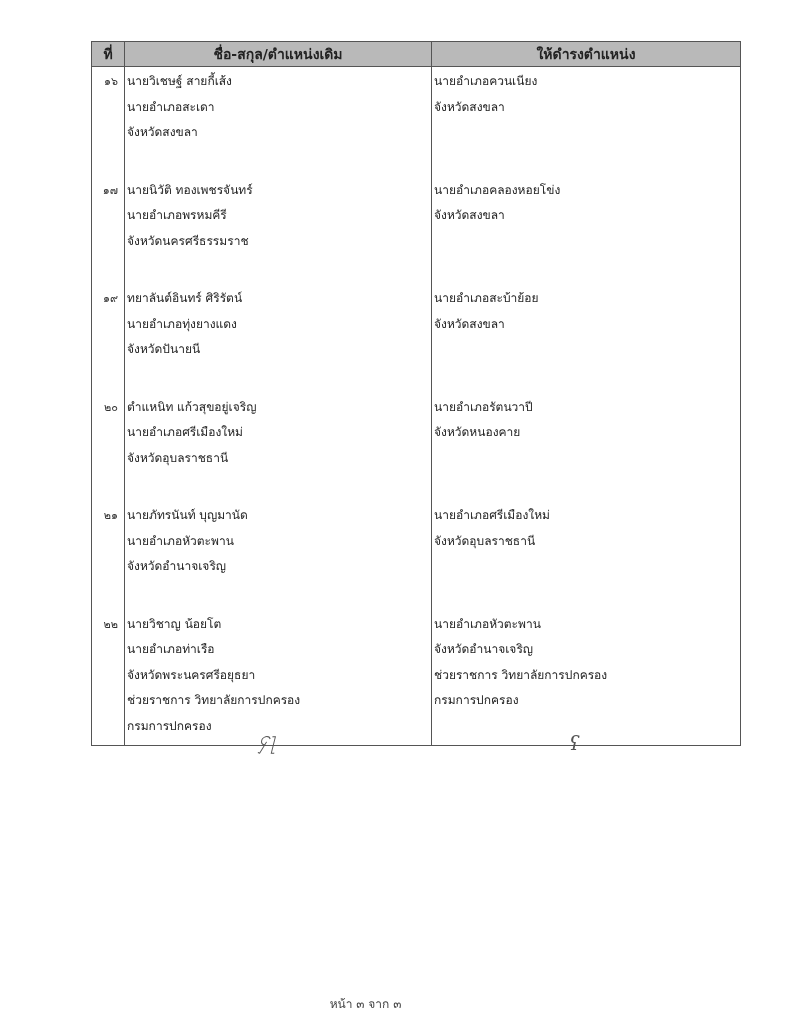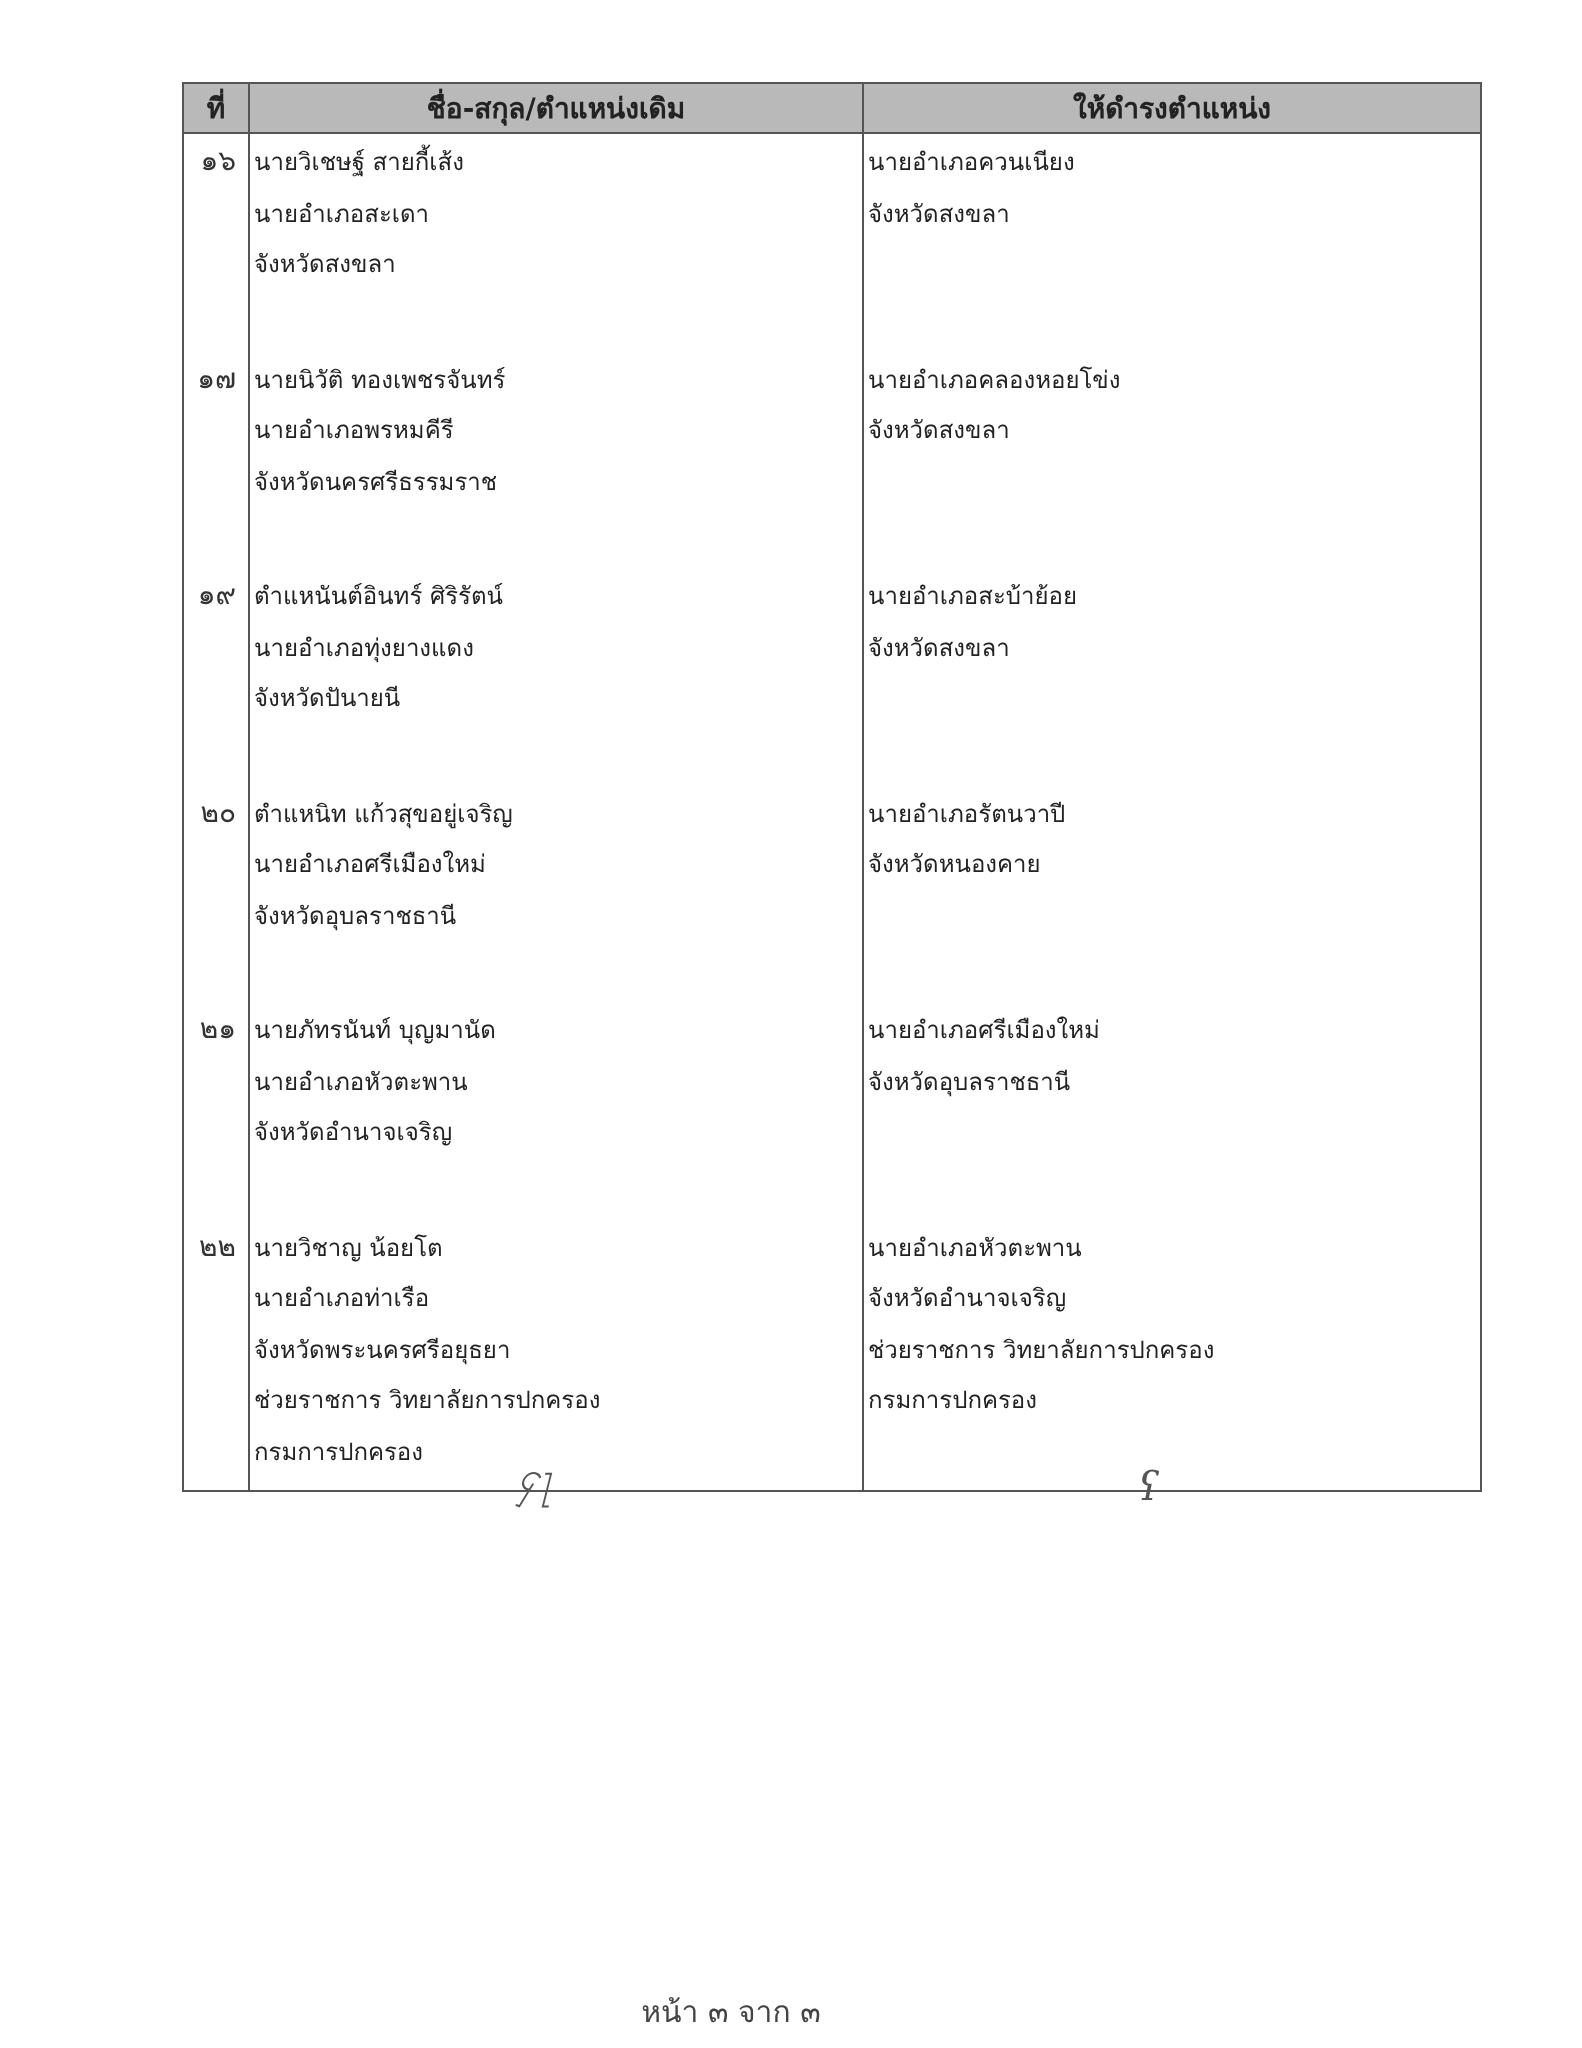--- a/index.html
+++ b/index.html
@@ -45,21 +45,21 @@
     .doc-table tbody tr td {
       border-top: none;
       border-bottom: none;
     }
     .doc-table tbody tr:last-child td {
       border-bottom: 1.5px solid #555555;
     }
     .cell-no {
       text-align: right;
       padding-right: 6px !important;
-      font-size: 14px;
+      font-size: 11px;
       line-height: 25.5px;
       padding-top: 2px !important;
       color: #333333;
     }
     .cell-old, .cell-new {
       padding-left: 2px !important;
       padding-top: 2px !important;
     }
     .line {
       font-size: 12px;
@@ -82,21 +82,21 @@
       bottom: -10px;
     }
     .sig-left { left: 134px; }
     .sig-right { left: 137px; }
     .footer {
       position: absolute;
       left: 0;
       width: 731px;
       top: 994px;
       text-align: center;
-      font-size: 15px;
+      font-size: 12px;
       color: #444444;
     }
   </style>
 </head>
 <body>
 
 <table class="doc-table">
   <colgroup>
     <col class="col-no">
     <col class="col-old">
@@ -134,21 +134,21 @@
       <td class="cell-new">
         <div class="line">นายอำเภอคลองหอยโข่ง</div>
         <div class="line">จังหวัดสงขลา</div>
       </td>
     </tr>
 
 
     <tr class="row-std">
       <td class="cell-no">๑๙</td>
       <td class="cell-old">
-        <div class="line">ตำแหนันต์อินทร์ ศิริรัตน์</div>
+        <div class="line">ทยาลันต์อินทร์ ศิริรัตน์</div>
         <div class="line">นายอำเภอทุ่งยางแดง</div>
         <div class="line">จังหวัดปันายนี</div>
       </td>
       <td class="cell-new">
         <div class="line">นายอำเภอสะบ้าย้อย</div>
         <div class="line">จังหวัดสงขลา</div>
       </td>
     </tr>
 
     <tr class="row-std">

